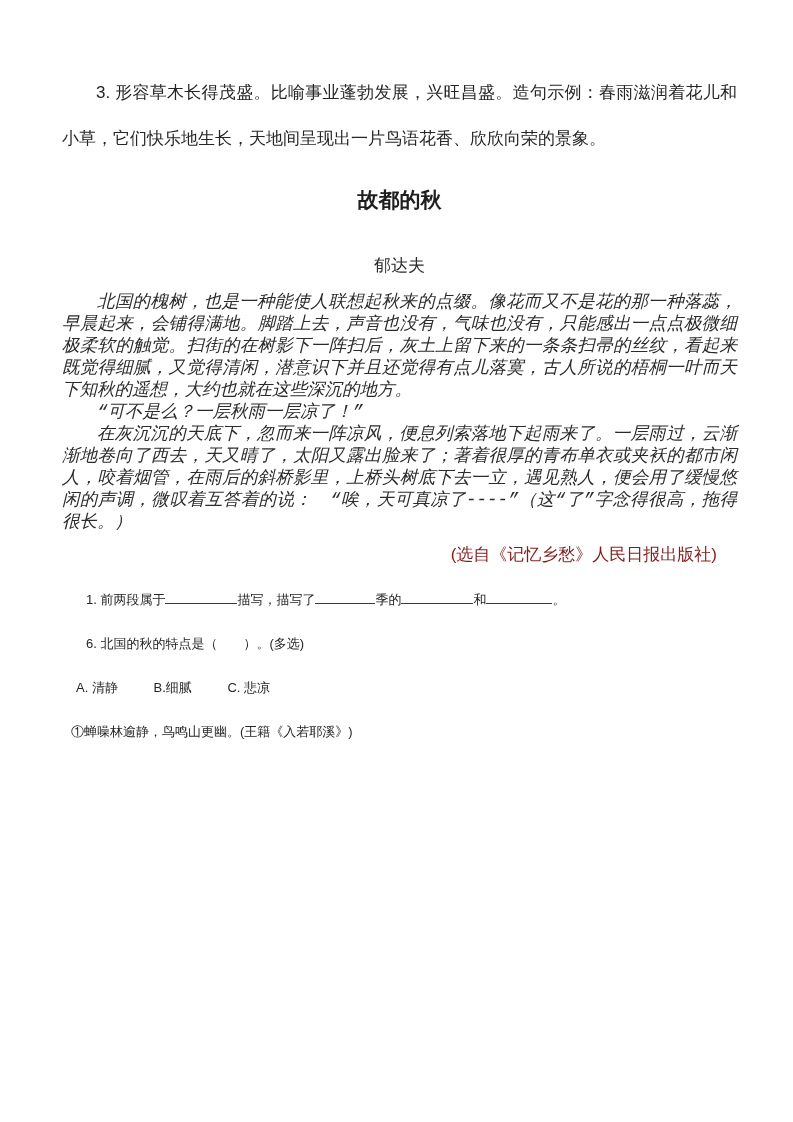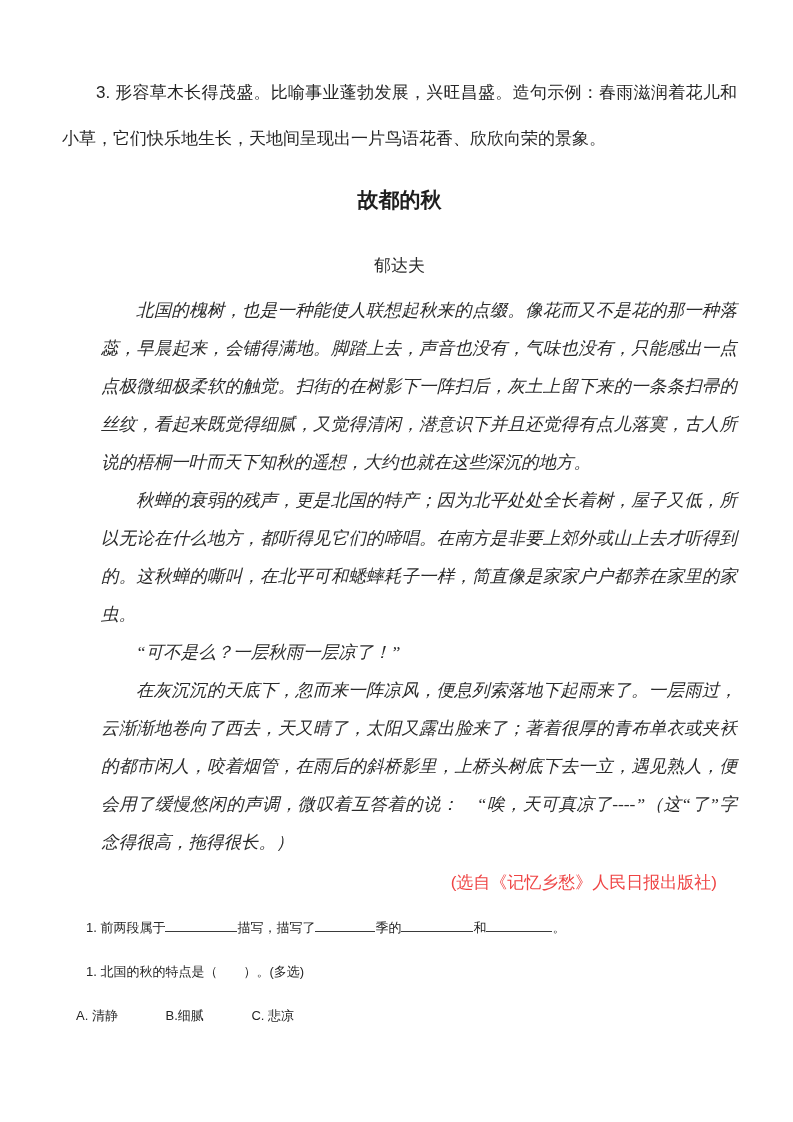--- a/index.html
+++ b/index.html
@@ -35,47 +35,46 @@
   .author {
     margin-top: 40px;
     text-align: center;
     font-size: 17px;
     color: #2a2a2a;
   }
   
   .body-text { margin-top: 14px; }
   .body-text p {
     font-size: 17.5px;
-    line-height: 38px;
+    line-height: 22px;
     text-align: justify;
     text-indent: 2em;
-    font-family: Liberation Serif, serif;
+    font-family: Liberation Mono, monospace;
     font-style: italic;
     color: #2b2b2b;
-    margin-left: 39px;
   }
   .source {
     margin-top: 8px;
     text-align: right;
     padding-right: 20px;
     font-size: 17px;
     line-height: 27px;
-    color: #ef4444;
+    color: #7f1d1d;
   }
   
   .questions { margin-top: 18px; }
   .questions p {
     font-size: 13px;
     line-height: 27px;
     margin-bottom: 17px;
     color: #252525;
   }
   .question { padding-left: 24px; }
   .options  { padding-left: 14px; }
-  .options .opt + .opt { margin-left: 44px; text-align: center; }
+  .options .opt + .opt { margin-left: 32px; text-align: center; }
   .sub-item { padding-left: 9px; margin-bottom: 0; }
   
   .blank {
     display: inline-block;
     border-bottom: 1px solid #3a3a3a;
     height: 17px;
     vertical-align: baseline;
   }
   .b1 { width: 72px; }
   .b2 { width: 60px; }
@@ -89,38 +88,38 @@
 
   <section class="intro">
     <p class="intro-item">3. 形容草木长得茂盛。比喻事业蓬勃发展，兴旺昌盛。造句示例：春雨滋润着花儿和小草，它们快乐地生长，天地间呈现出一片鸟语花香、欣欣向荣的景象。</p>
   </section>
 
   <h1 class="title">故都的秋</h1>
   <div class="author">郁达夫</div>
 
   <section class="body-text">
     <p>北国的槐树，也是一种能使人联想起秋来的点缀。像花而又不是花的那一种落蕊，早晨起来，会铺得满地。脚踏上去，声音也没有，气味也没有，只能感出一点点极微细极柔软的触觉。扫街的在树影下一阵扫后，灰土上留下来的一条条扫帚的丝纹，看起来既觉得细腻，又觉得清闲，潜意识下并且还觉得有点儿落寞，古人所说的梧桐一叶而天下知秋的遥想，大约也就在这些深沉的地方。</p>
-    <p>秋蝉的衰弱的残声，更是北国的特产；因为北平处处全长着树，屋子又低，所以无论在什么地方，都听得见它们的啼唱。在南方是非要上郊外或山上去才听得到的。这秋蝉的嘶叫，在北平可和蟋蟀耗子一样，简直像是家家户户都养在家里的家虫。</p>
     <p>“可不是么？一层秋雨一层凉了！”</p>
     <p>在灰沉沉的天底下，忽而来一阵凉风，便息列索落地下起雨来了。一层雨过，云渐渐地卷向了西去，天又晴了，太阳又露出脸来了；著着很厚的青布单衣或夹袄的都市闲人，咬着烟管，在雨后的斜桥影里，上桥头树底下去一立，遇见熟人，便会用了缓慢悠闲的声调，微叹着互答着的说：　“唉，天可真凉了----”（这“了”字念得很高，拖得很长。）</p>
   </section>
 
   <div class="source">(选自《记忆乡愁》人民日报出版社)</div>
 
   <section class="questions">
 
     <p class="question">
       <span>1. 前两段属于</span><span class="blank b1"></span><span>描写，描写了</span><span class="blank b2"></span><span>季的</span><span class="blank b3"></span><span>和</span><span class="blank b4"></span><span>。</span>
     </p>
 
-    <p class="question">1. 北国的秋的特点是（　　）。(多选)</p>
+    <p class="question">6. 北国的秋的特点是（　　）。(多选)</p>
 
     <p class="options">
       <span class="opt">A. 清静</span>
       <span class="opt">B.细腻</span>
       <span class="opt">C. 悲凉</span>
     </p>
 
 
+    <p class="sub-item">①蝉噪林逾静，鸟鸣山更幽。(王籍《入若耶溪》)</p>
 
   </section>
 
 </div>
 
 </body></html>

